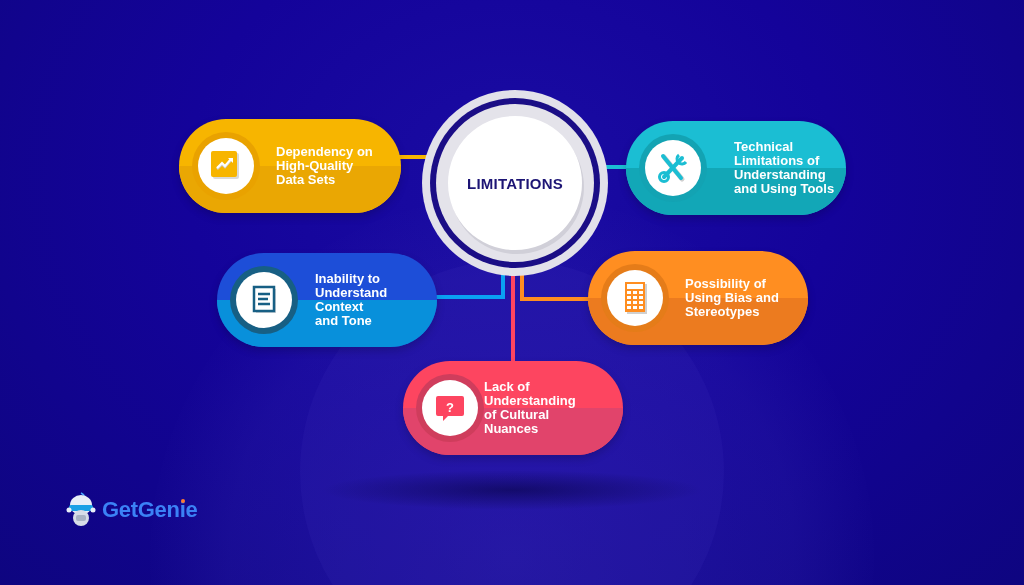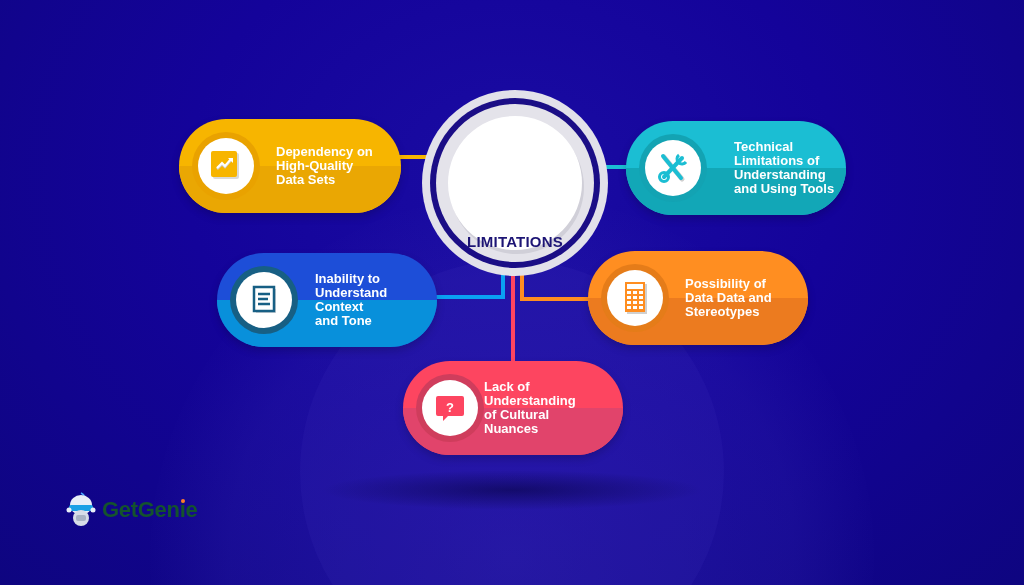--- a/index.html
+++ b/index.html
@@ -44,25 +44,25 @@
   }
   .center .navy-ring {
     position:absolute; left:8px; top:8px; width:170px; height:170px; border-radius:50%; background:#1b0e86;
   }
   .center .inner-ring {
     position:absolute; left:14px; top:14px; width:158px; height:158px; border-radius:50%; background:#e4e3ea;
   }
   .center .face {
     position:absolute; left:26px; top:26px; width:134px; height:134px; border-radius:50%; background:#fff;
     box-shadow: 2px 4px 0 #d0cfd8;
-    display:flex; align-items:flex-end; justify-content:center;
+    display:flex; align-items:center; justify-content:center;
   }
   .center .title { color:#1d1575; font-weight:bold; font-size:15px; letter-spacing:0.2px; }
   .logo { position:absolute; left:66px; top:492px; display:flex; align-items:center; }
-  .logo .name { color:#14532d; font-weight:bold; font-size:22px; margin-left:6px; letter-spacing:-0.3px; position:relative; }
+  .logo .name { color:#3b82f6; font-weight:bold; font-size:22px; margin-left:6px; letter-spacing:-0.3px; position:relative; }
   .logo .dot { position:absolute; width:4px; height:4px; border-radius:50%; background:#ff7a2f; right:12px; top:2px; }
 </style>
 </head>
 <body>
 
 <div class="glow-arc"></div>
 <div class="glow-arc2"></div>
 <div class="floor-shadow"></div>
 
 <div class="line" style="left:398px;top:155px;width:30px;height:4px;background:#f7b500;"></div>
@@ -156,21 +156,21 @@
             <rect x="14" y="21" width="4" height="3"></rect>
             <rect x="20" y="21" width="4" height="3"></rect>
           <rect x="8" y="26" width="4" height="3"></rect>
             <rect x="14" y="26" width="4" height="3"></rect>
             <rect x="20" y="26" width="4" height="3"></rect>
         </g>
       </svg>
     </div>
   </div>
   <div class="label" style="left:97px;">Possibility of
-Data Data and
+Using Bias and
 Stereotypes</div>
 </div>
 
 <div class="pill" style="left:403px;top:361px;width:220px;background:#fd4560;">
   <div class="lower" style="background:#e1446b;"></div>
   <div class="icon-ring" style="background:#cf3d5c;">
     <div class="icon-bg">
       <svg width="34" height="34" viewBox="0 0 34 34">
         <path d="M5 5 h24 a2 2 0 0 1 2 2 v16 a2 2 0 0 1 -2 2 h-14 l-5 5 v-5 h-5 a2 2 0 0 1 -2 -2 v-16 a2 2 0 0 1 2 -2z" fill="#fd4560"></path>
         <text x="17" y="21" text-anchor="middle" font-family="Liberation Sans, sans-serif" font-weight="bold" font-size="13" fill="#fff">?</text>

